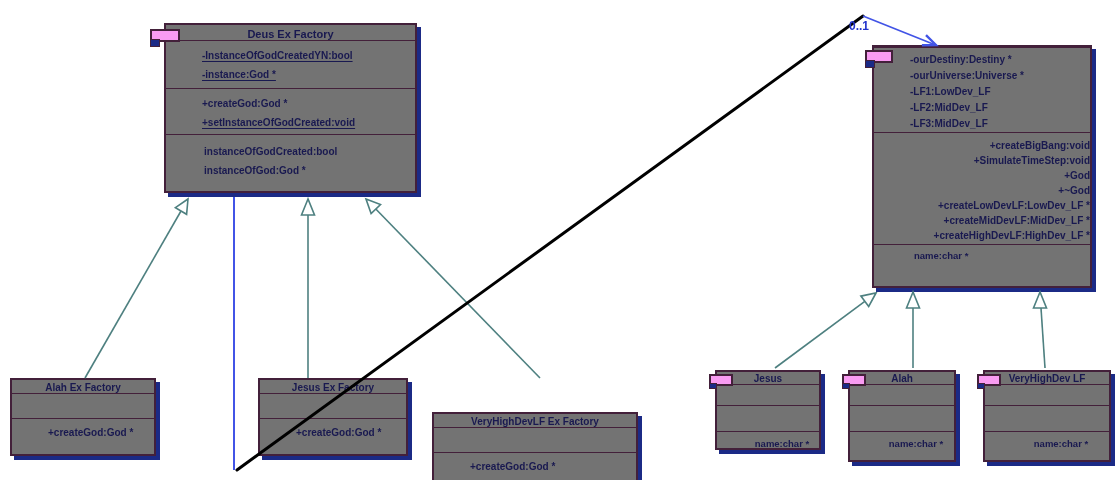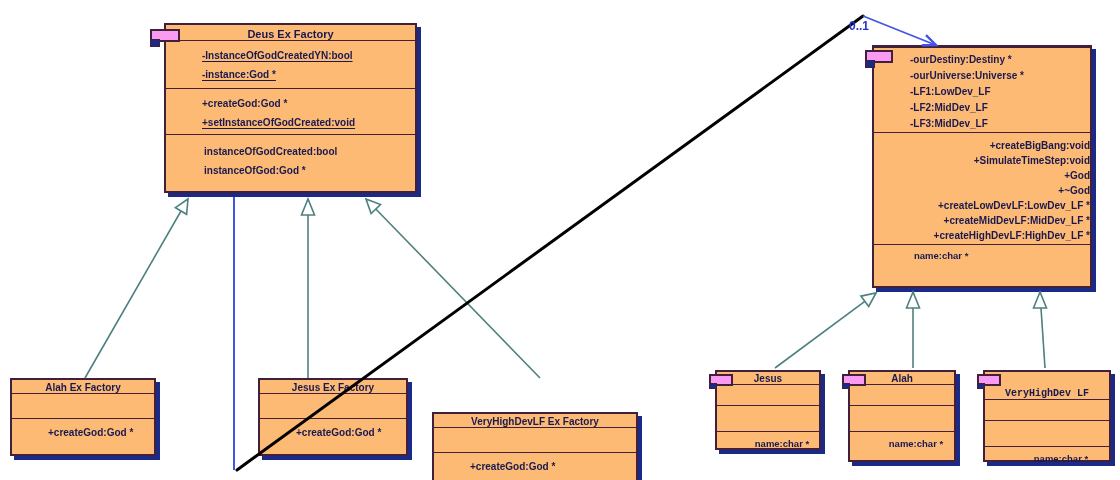--- a/index.html
+++ b/index.html
@@ -2,21 +2,21 @@
 <html><head>
 <meta charset="utf-8">
 <style>
   html,body { margin:0; padding:0; background:#ffffff; }
   #canvas {
     position:relative; width:1120px; height:480px; overflow:hidden;
     background:#ffffff;
     font-family:"Liberation Sans", sans-serif;
   }
   .box {
-    position:absolute; background:#fdba74; border:2px solid #43203a;
+    position:absolute; background:#737373; border:2px solid #43203a;
     box-shadow:4px 4px 0 #1b2a86; box-sizing:border-box; color:#191950;
   }
   .title {
     text-align:center; font-size:11px; font-weight:bold; padding-top:3px;
     white-space:nowrap; overflow:hidden;
   }
   .title.sm { font-size:10px; padding-top:2px; }
   .sect { border-top:1.5px solid #43203a; box-sizing:border-box; overflow:hidden;padding-left:28px; }
   .row {
     font-size:10px; font-weight:bold; padding-left:8px; white-space:nowrap;
@@ -129,21 +129,21 @@
     <div class="sect" style="height:26px;"></div>
     <div class="sect" style="height:25px; padding-top:6px;">
       <div class="row ctr" style="line-height:12px;">name:char *</div>
     </div>
   </div>
 
   <div class="box" style="left:983px; top:370px; width:128px; height:92px;">
     <div class="cicon sm" style="left:-8px; top:2px; width:20px; height:8px;">
         <div class="tab"></div>
       </div>
-    <div class="title sm" style="padding-top:16px;font-family:Liberation Mono, monospace;">VeryHighDev LF</div>
+    <div class="title sm" style="padding-top:1px;">VeryHighDev LF</div>
     <div class="sect" style="height:21px;"></div>
     <div class="sect" style="height:26px;"></div>
     <div class="sect" style="height:25px; padding-top:6px;">
       <div class="row ctr" style="line-height:12px;">name:char *</div>
     </div>
   </div>
 
   <div id="assoc-mult">0..1</div>
 
   <svg id="wires" width="1120" height="480" viewBox="0 0 1120 480">

